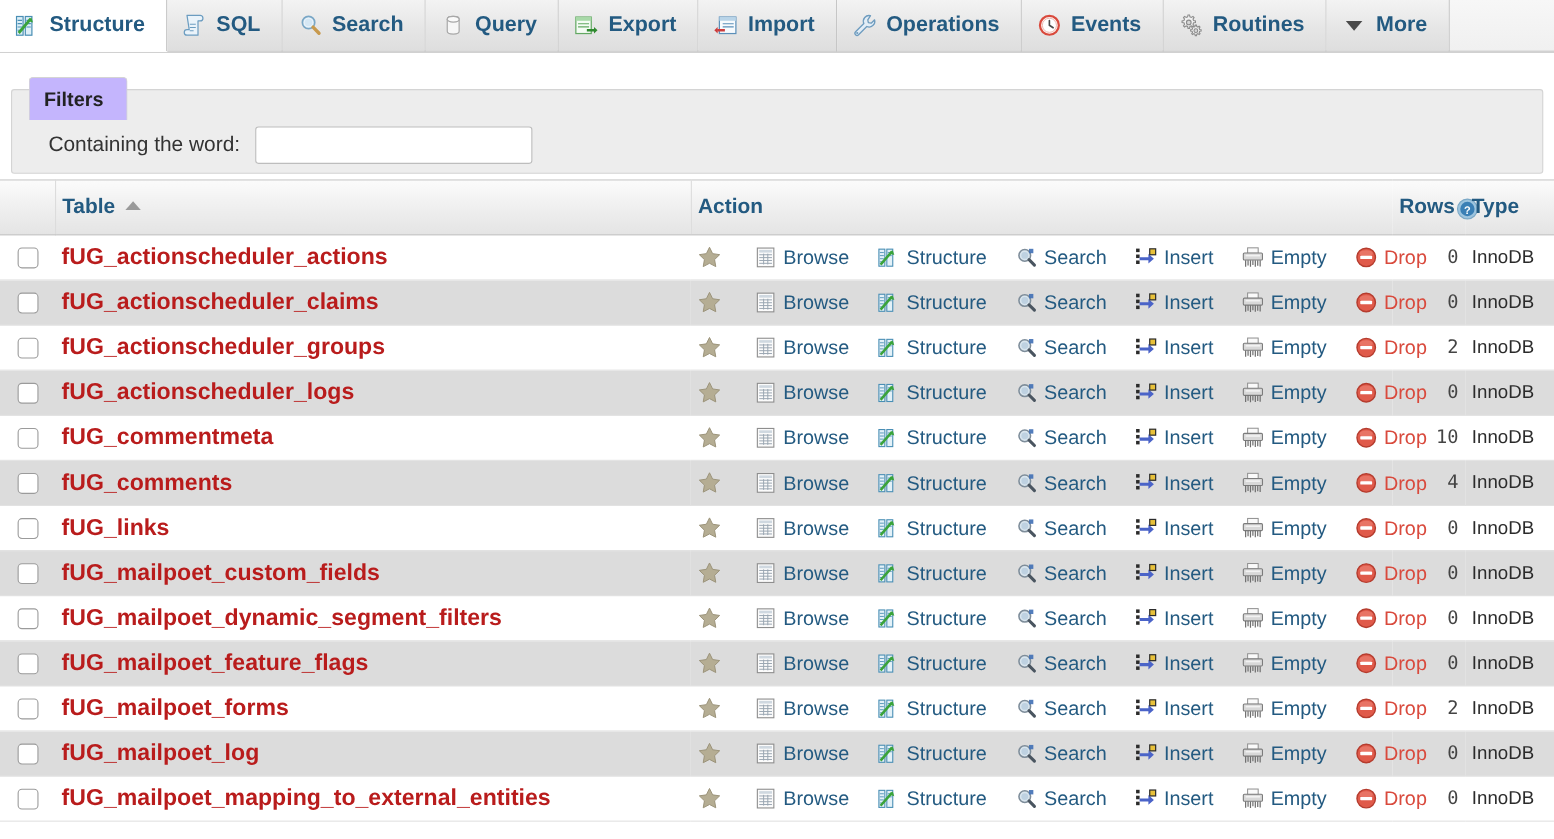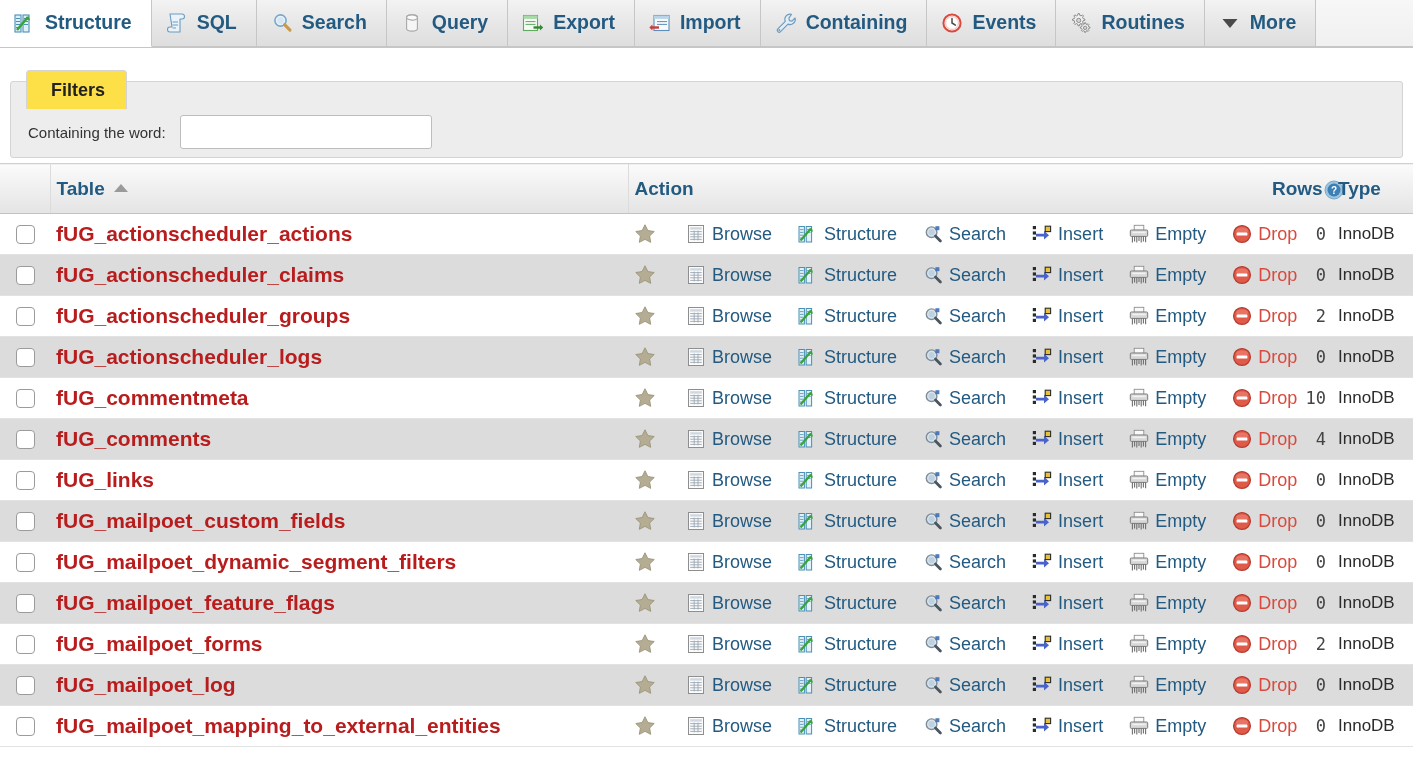--- a/index.html
+++ b/index.html
@@ -62,41 +62,42 @@
   #filters-box {
     position: absolute;
     left: 0; right: 0; top: 11px; bottom: 0;
     background: #ededed;
     border: 1px solid #d4d4d4;
     border-radius: 3px;
   }
   #filters-legend {
     position: absolute;
     left: 16px; top: 0;
-    background: #fde047;
+    background: #c4b5fd;
     border: 1px solid #d4d4d4;
     border-bottom: none;
     border-radius: 4px 4px 0 0;
-    padding: 9px 21px 8px 24px;
+    padding: 9px 21px 8px 13px;
     font-size: 18px;
     font-weight: bold;
     color: #222;
     z-index: 2;
   }
   #filters-row {
     position: absolute;
     left: 18px; top: 45px;
     display: flex;
     align-items: center;
     gap: 14px;
     z-index: 3;
   }
   #filters-label {
-    font-size: 15px;
+    font-size: 19px;
     color: #333;
+    margin-left: 16px;
   }
   #filter-input {
     width: 252px; height: 34px;
     border: 1px solid #bdbdbd;
     border-radius: 3px;
     background: #fff;
     padding: 0 6px;
     font-size: 15px;
     font-family: "Liberation Sans", sans-serif;
     outline: none;
@@ -258,21 +259,21 @@
       <path d="M10 15.5 h-7" stroke="#cc3b3b" stroke-width="2.4"></path>
       <path d="M3.4 12.6 L0.4 15.5 L3.4 18.4 Z" fill="#cc3b3b"></path>
     </svg></span>
       <span class="tab-label">Import</span>
     </div>
     <div class="tab">
       <span class="tab-icon"><svg viewBox="0 0 22 22" xmlns="http://www.w3.org/2000/svg">
       <path d="M16.4 2.3 a5.2 5.2 0 0 0 -6.1 7.1 L2.8 16.9 a1.9 1.9 0 0 0 2.7 2.7 l7.5 -7.5 a5.2 5.2 0 0 0 7.1 -6.1 l-3.1 3.1 -2.6 -0.5 -0.5 -2.6 z" fill="#e2edf6" stroke="#6e9cbf" stroke-width="1.2" stroke-linejoin="round"></path>
       <circle cx="4.3" cy="18" r="1" fill="#6e9cbf"></circle>
     </svg></span>
-      <span class="tab-label">Containing</span>
+      <span class="tab-label">Operations</span>
     </div>
     <div class="tab">
       <span class="tab-icon"><svg viewBox="0 0 22 22" xmlns="http://www.w3.org/2000/svg">
       <circle cx="11" cy="11" r="8.6" fill="#fdf1ef" stroke="#d94a3d" stroke-width="2"></circle>
       <circle cx="11" cy="11" r="6.4" fill="#ffffff" stroke="#e8b0a8" stroke-width="0.8"></circle>
       <path d="M11 6.6 V11 L14.4 13.2" stroke="#4a4a4a" stroke-width="1.5" fill="none" stroke-linecap="round"></path>
     </svg></span>
       <span class="tab-label">Events</span>
     </div>
     <div class="tab">

